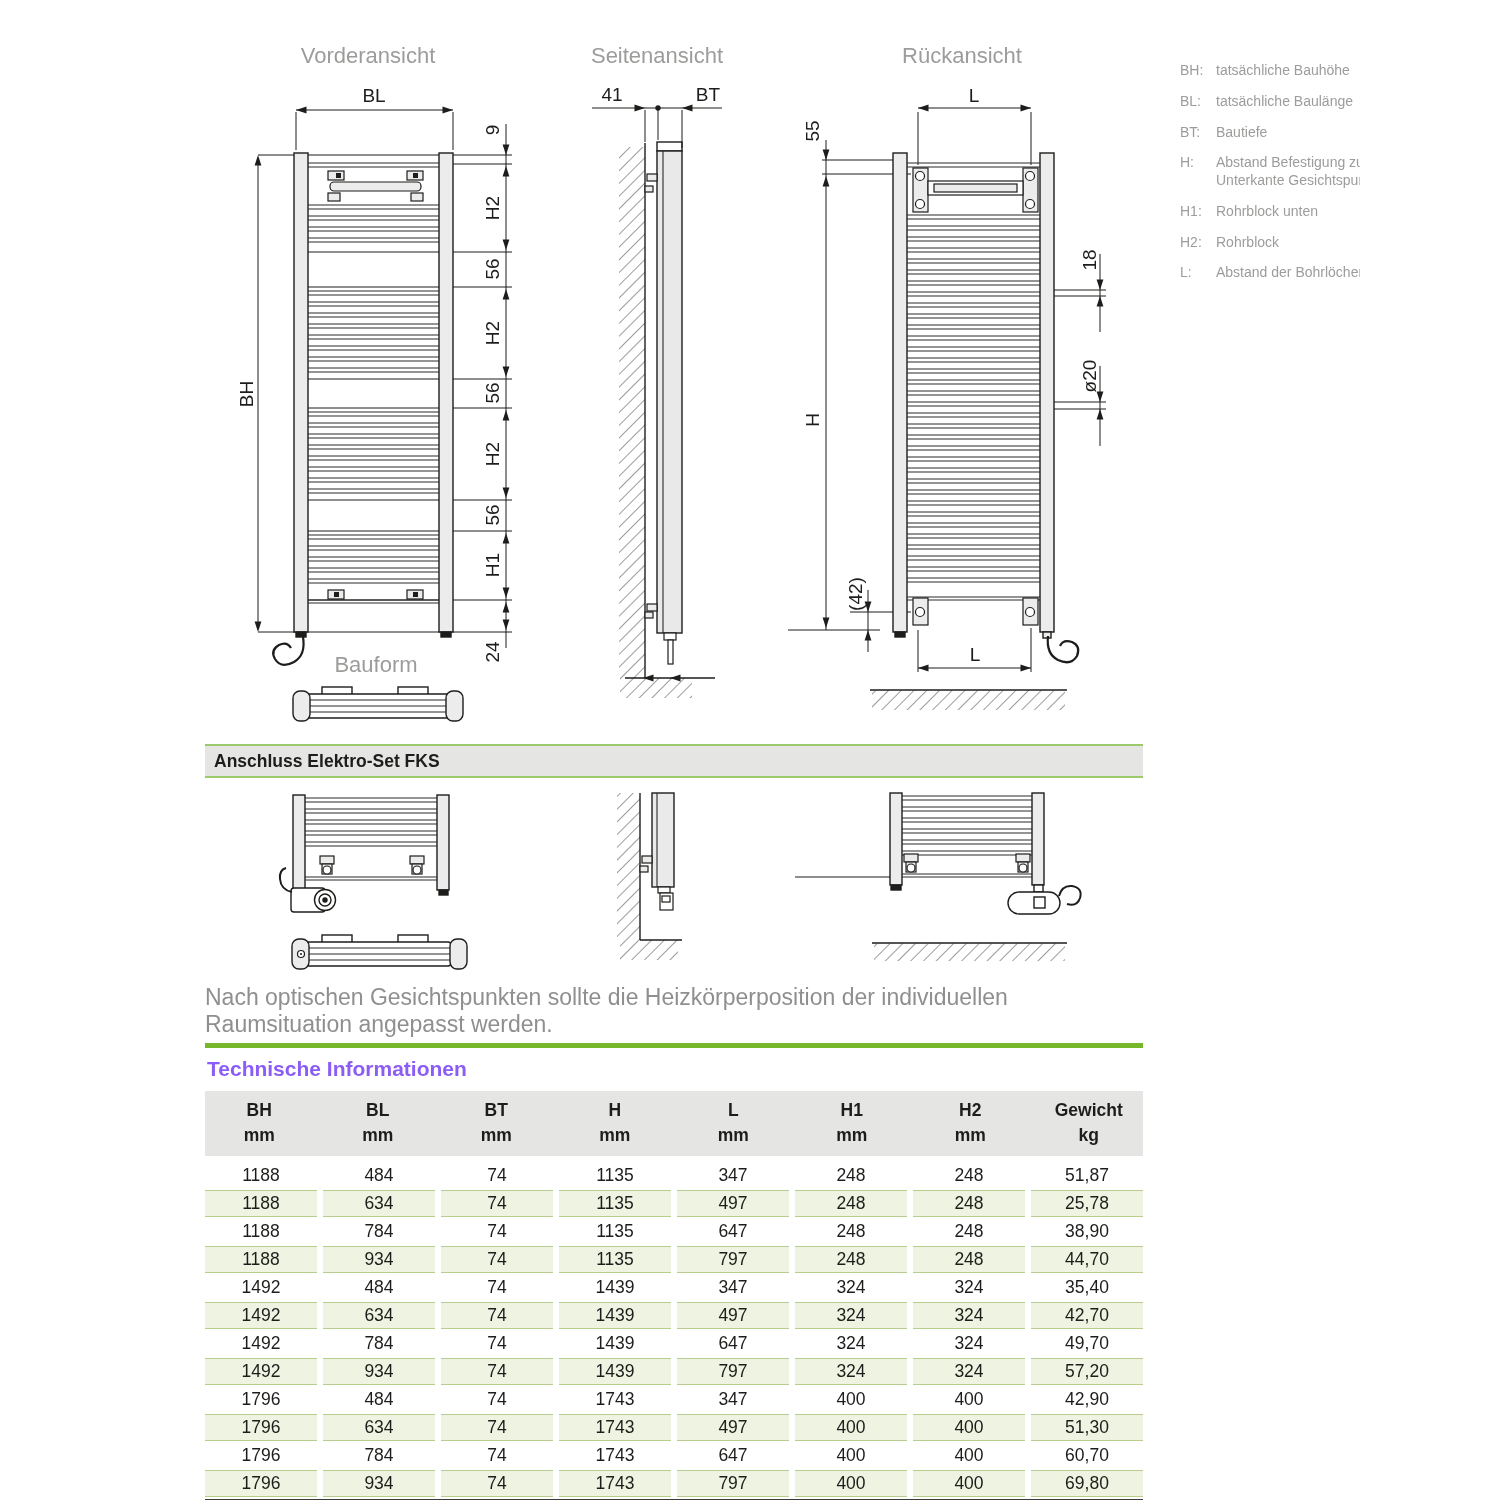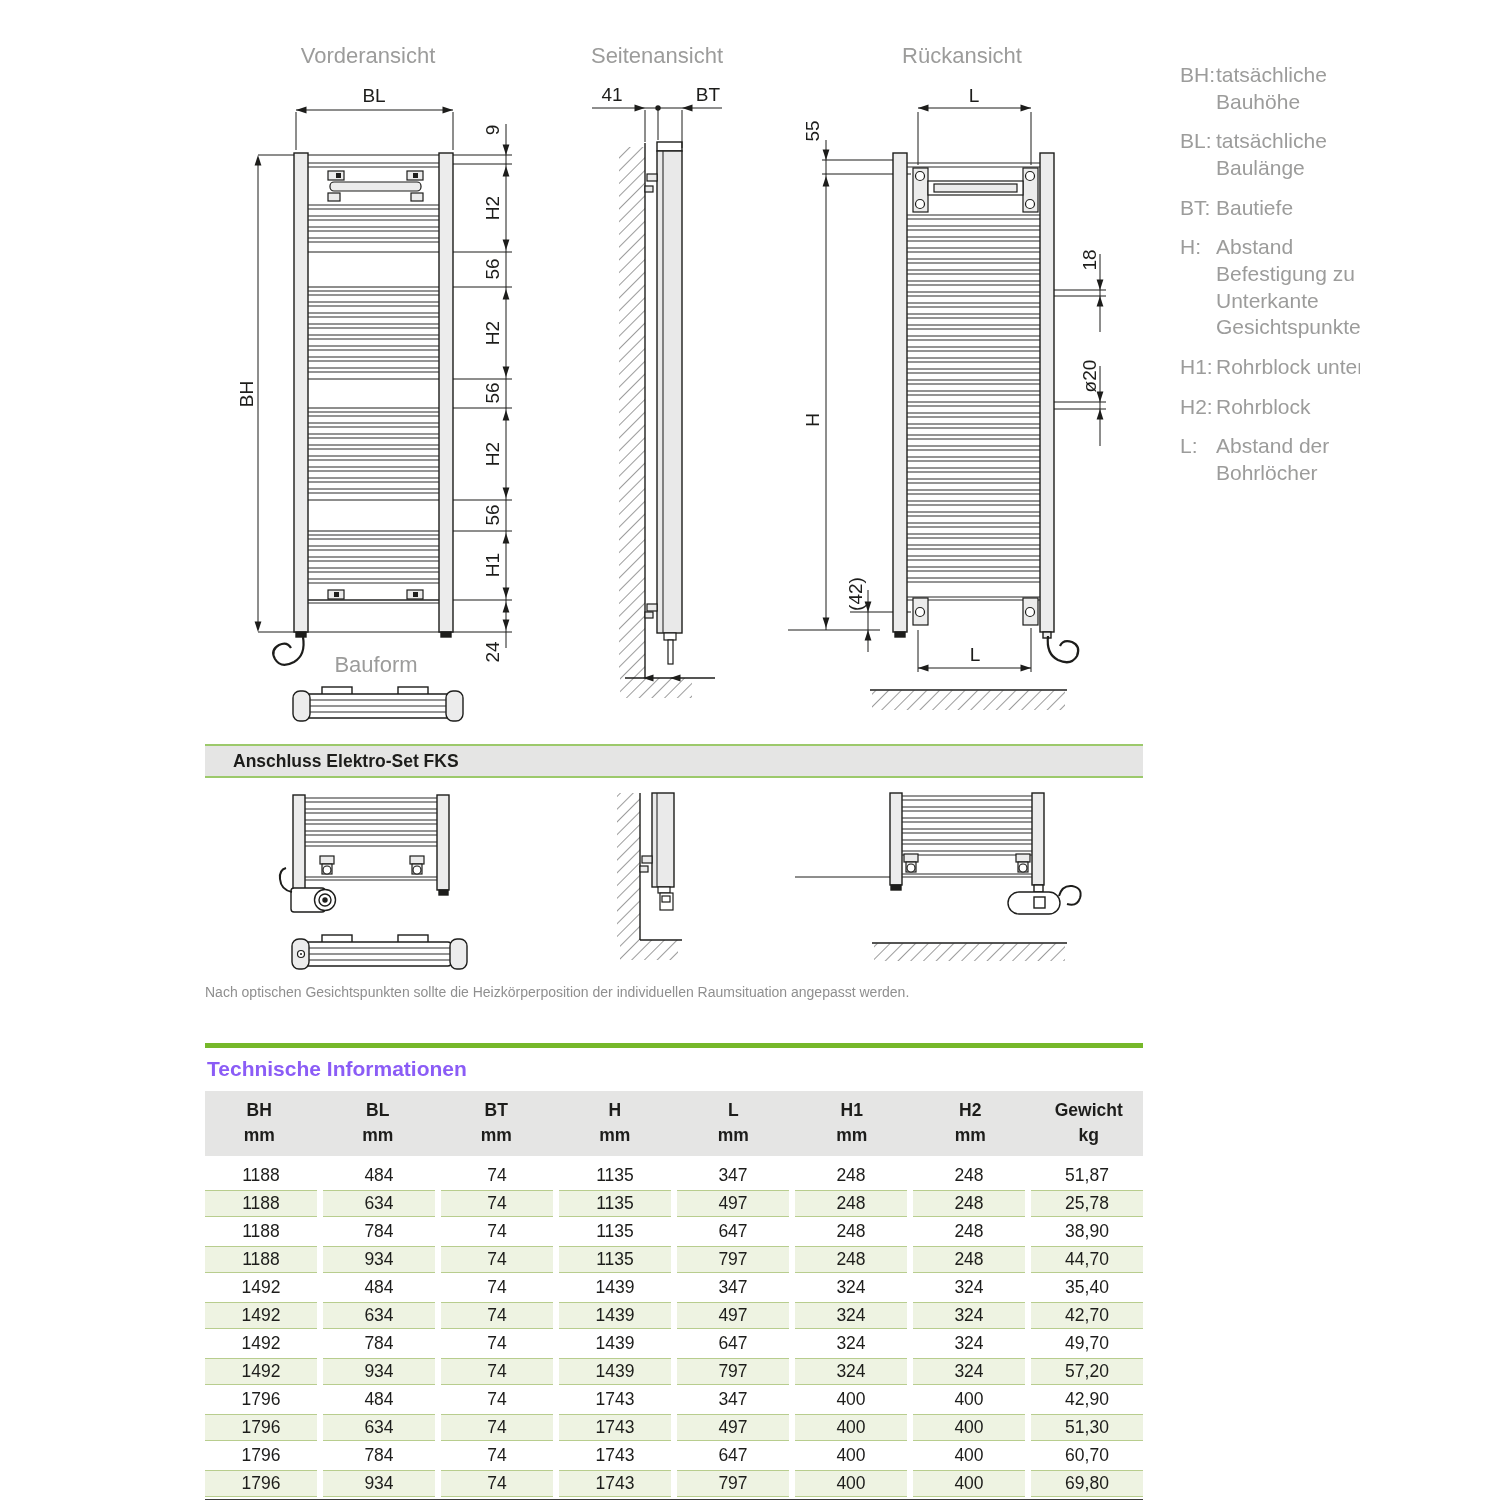--- a/index.html
+++ b/index.html
@@ -5,28 +5,28 @@
   html,body{margin:0;padding:0;background:#fff;}
   body{font-family:"Liberation Sans",sans-serif;color:#1d1d1b;}
   .page{position:relative;width:1360px;height:1500px;background:#fff;overflow:hidden;}
   svg text{font-family:"Liberation Sans",sans-serif;}
   .t-title{font-size:22px;fill:#9c9c9b;}
   .t-dim{font-size:19px;fill:#1d1d1b;}
   .t-mid{text-anchor:middle;}
   
   .legend{position:absolute;left:1180px;top:62px;width:228px;display:grid;
           grid-template-columns:36px 1fr;row-gap:13px;column-gap:0;
-          font-size:21px;line-height:1.27;color:#9c9c9b;}
+          font-size:14px;line-height:1.27;color:#9c9c9b;}
   
   .fks-section{position:absolute;left:205px;top:744px;width:938px;}
   .green-hairline{height:2px;background:#9cc96b;}
-  .fks-bar{background:#e5e5e4;height:30px;line-height:30px;padding-left:28px;
+  .fks-bar{background:#e5e5e4;height:30px;line-height:30px;padding-left:9px;
            font-weight:bold;font-size:17.5px;color:#1d1d1b;}
   
-  .note{position:absolute;left:205px;top:984px;width:938px;font-size:14px;color:#8f8f8f;}
+  .note{position:absolute;left:205px;top:984px;width:938px;font-size:23px;color:#8f8f8f;}
   
   .tech-section{position:absolute;left:205px;top:1043px;width:938px;}
   .green-rule{height:5px;background:#76b82a;}
   .tech-title{margin:9px 0 10px 2px;font-size:21px;font-weight:bold;color:#8b5cf6;}
   .thead{background:#e5e5e4;padding:7px 0 8px;}
   .thead-grid{display:grid;grid-template-columns:repeat(8,1fr);column-gap:10px;
               text-align:center;font-weight:bold;font-size:17.5px;}
   .th div{line-height:25px;}
   #table-body{margin-top:6px;}
   .trow{display:grid;grid-template-columns:repeat(8,1fr);column-gap:6px;margin-top:1px;height:27px;}

